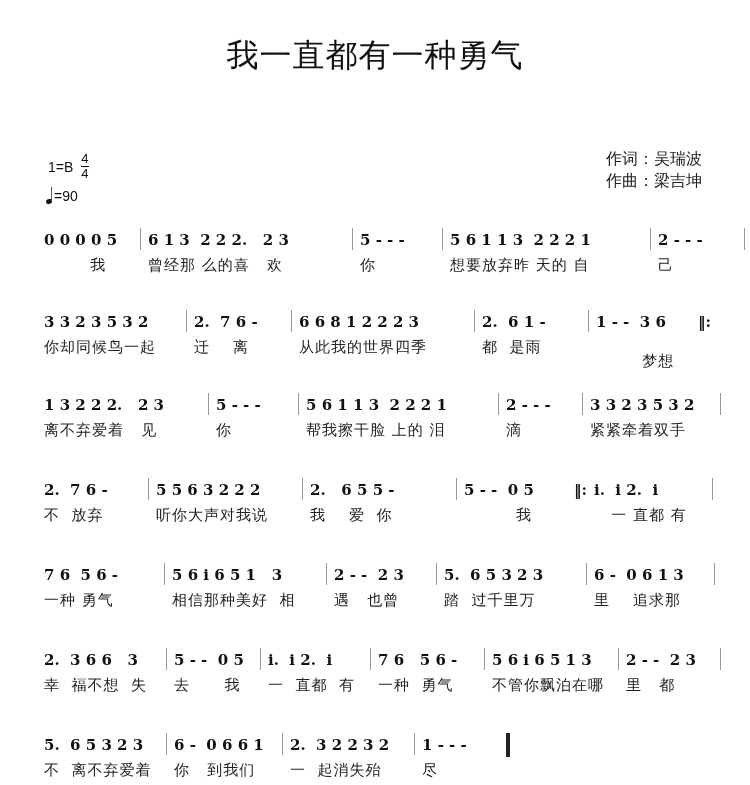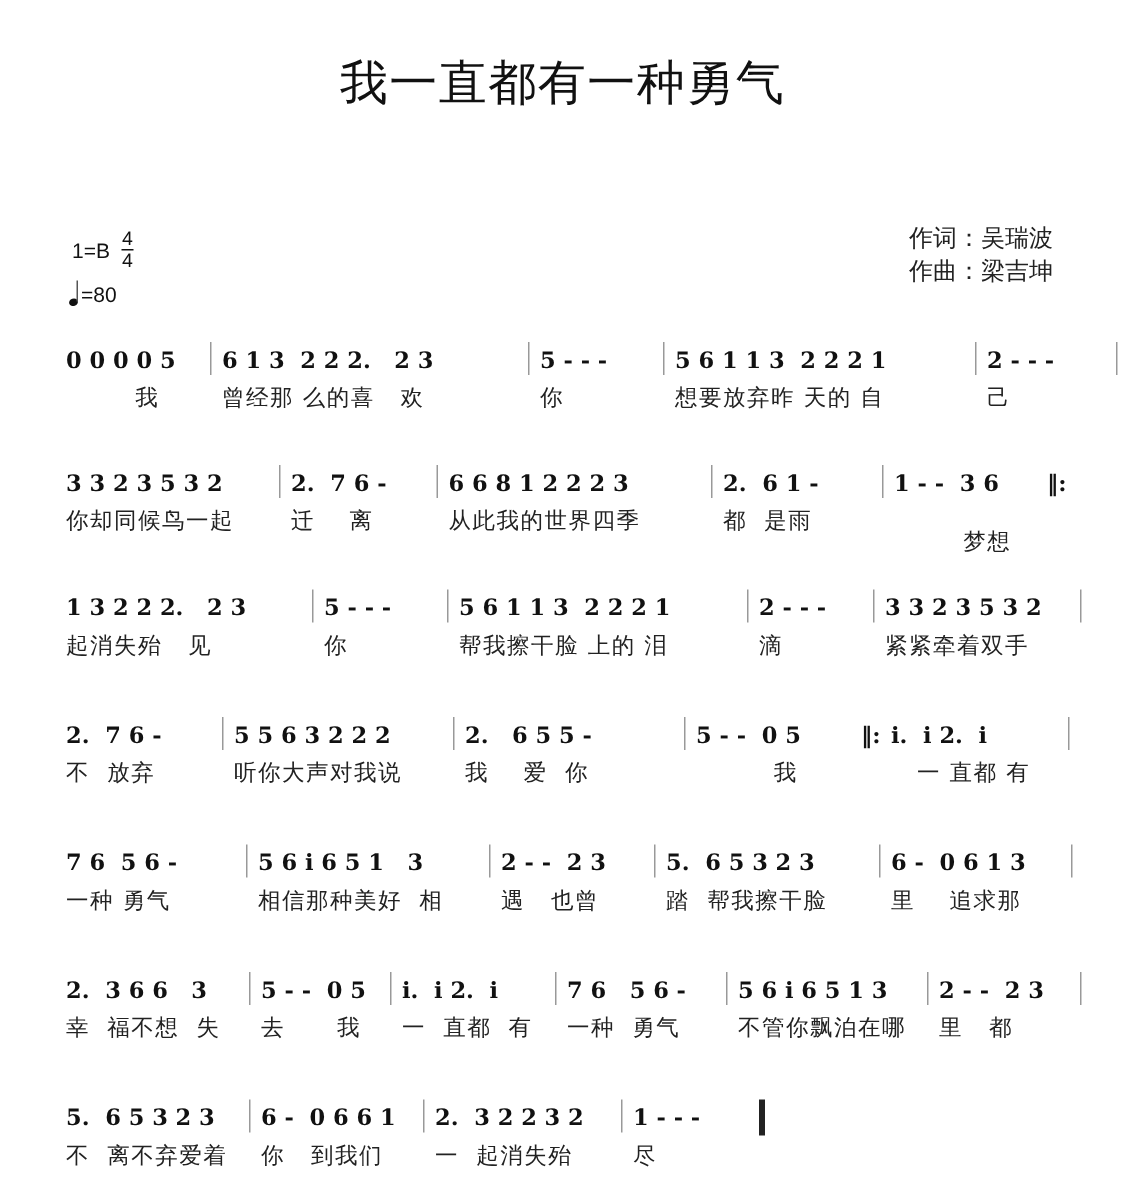--- a/index.html
+++ b/index.html
@@ -28,21 +28,21 @@
 <div class="key">
   <span>1=B</span>
   <span class="timesig">
     <span class="num">4</span>
     <span>4</span>
   </span>
 </div>
 
 <div class="tempo">
   <span class="note"></span>
-  <span>=80</span>
+  <span>=90</span>
 </div>
 
 <div class="credits">
   <div>作词：吴瑞波</div>
   <div>作曲：梁吉坤</div>
 </div>
 
 <div id="score">
     <div class="row" style="top: 228px;">
       <div class="seg notes" style="left: 0px; top: 0px;">0 0 0 0 5</div>
@@ -73,21 +73,21 @@
       <div class="seg notes" style="left: 552px; top: 0px;">1 - -  3 6</div>
       <div class="seg lyrics" style="left: 552px; top: 26px; margin-top: 14px;">        梦想</div>
       <div class="bar" style="left: 142px; top: 0px;"></div>
       <div class="bar" style="left: 247px; top: 0px;"></div>
       <div class="bar" style="left: 430px; top: 0px;"></div>
       <div class="bar" style="left: 544px; top: 0px;"></div>
       <div class="seg notes" style="left: 654px;">‖:</div>
     </div>
     <div class="row" style="top: 393px;">
       <div class="seg notes" style="left: 0px; top: 0px;">1 3 2 2 2.   2 3</div>
-      <div class="seg lyrics" style="left: 0px; top: 26px;">起消失殆   见</div>
+      <div class="seg lyrics" style="left: 0px; top: 26px;">离不弃爱着   见</div>
       <div class="seg notes" style="left: 172px; top: 0px;">5 - - -</div>
       <div class="seg lyrics" style="left: 172px; top: 26px;">你</div>
       <div class="seg notes" style="left: 262px; top: 0px;">5 6 1 1 3  2 2 2 1</div>
       <div class="seg lyrics" style="left: 262px; top: 26px;">帮我擦干脸 上的 泪</div>
       <div class="seg notes" style="left: 462px; top: 0px;">2 - - -</div>
       <div class="seg lyrics" style="left: 462px; top: 26px;">滴</div>
       <div class="seg notes" style="left: 546px; top: 0px;">3 3 2 3 5 3 2</div>
       <div class="seg lyrics" style="left: 546px; top: 26px;">紧紧牵着双手</div>
       <div class="bar" style="left: 164px; top: 0px;"></div>
       <div class="bar" style="left: 254px; top: 0px;"></div>
@@ -113,21 +113,21 @@
       <div class="seg notes" style="left: 530px;">‖:</div>
     </div>
     <div class="row" style="top: 563px;">
       <div class="seg notes" style="left: 0px; top: 0px;">7 6  5 6 -</div>
       <div class="seg lyrics" style="left: 0px; top: 26px;">一种 勇气</div>
       <div class="seg notes" style="left: 128px; top: 0px;">5 6 i 6 5 1   3</div>
       <div class="seg lyrics" style="left: 128px; top: 26px;">相信那种美好  相</div>
       <div class="seg notes" style="left: 290px; top: 0px;">2 - -  2 3</div>
       <div class="seg lyrics" style="left: 290px; top: 26px;">遇   也曾</div>
       <div class="seg notes" style="left: 400px; top: 0px;">5.  6 5 3 2 3</div>
-      <div class="seg lyrics" style="left: 400px; top: 26px;">踏  帮我擦干脸</div>
+      <div class="seg lyrics" style="left: 400px; top: 26px;">踏  过千里万</div>
       <div class="seg notes" style="left: 550px; top: 0px;">6 -  0 6 1 3</div>
       <div class="seg lyrics" style="left: 550px; top: 26px;">里    追求那</div>
       <div class="bar" style="left: 120px; top: 0px;"></div>
       <div class="bar" style="left: 282px; top: 0px;"></div>
       <div class="bar" style="left: 392px; top: 0px;"></div>
       <div class="bar" style="left: 542px; top: 0px;"></div>
       <div class="bar" style="left: 670px; top: 0px;"></div>
     </div>
     <div class="row" style="top: 648px;">
       <div class="seg notes" style="left: 0px; top: 0px;">2.  3 6 6   3</div>

